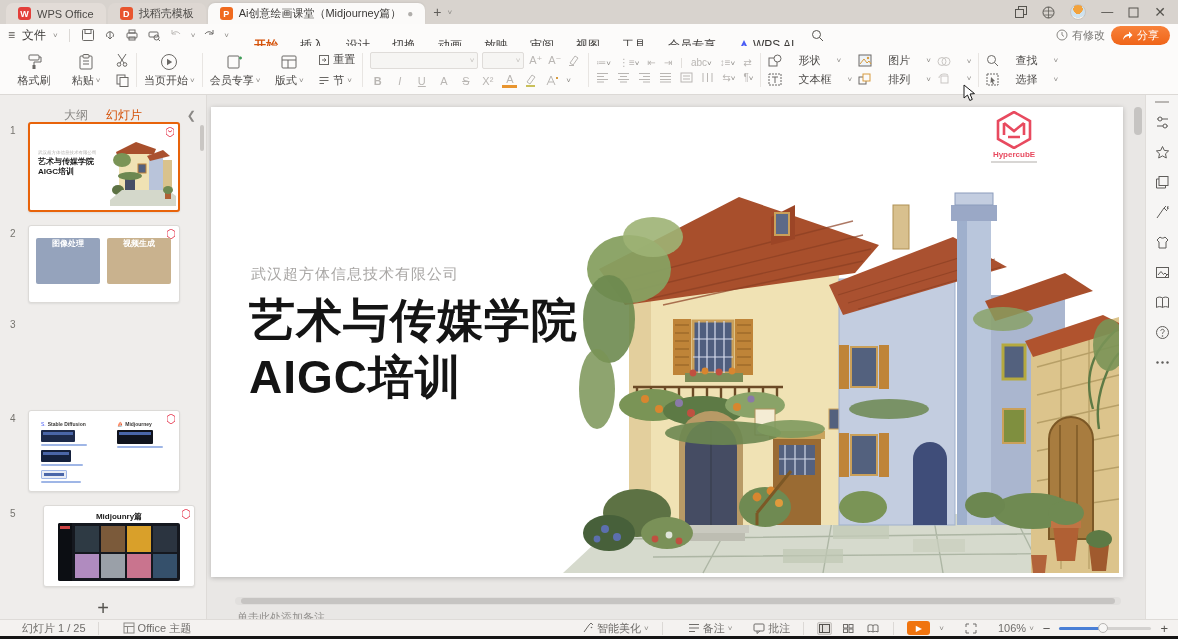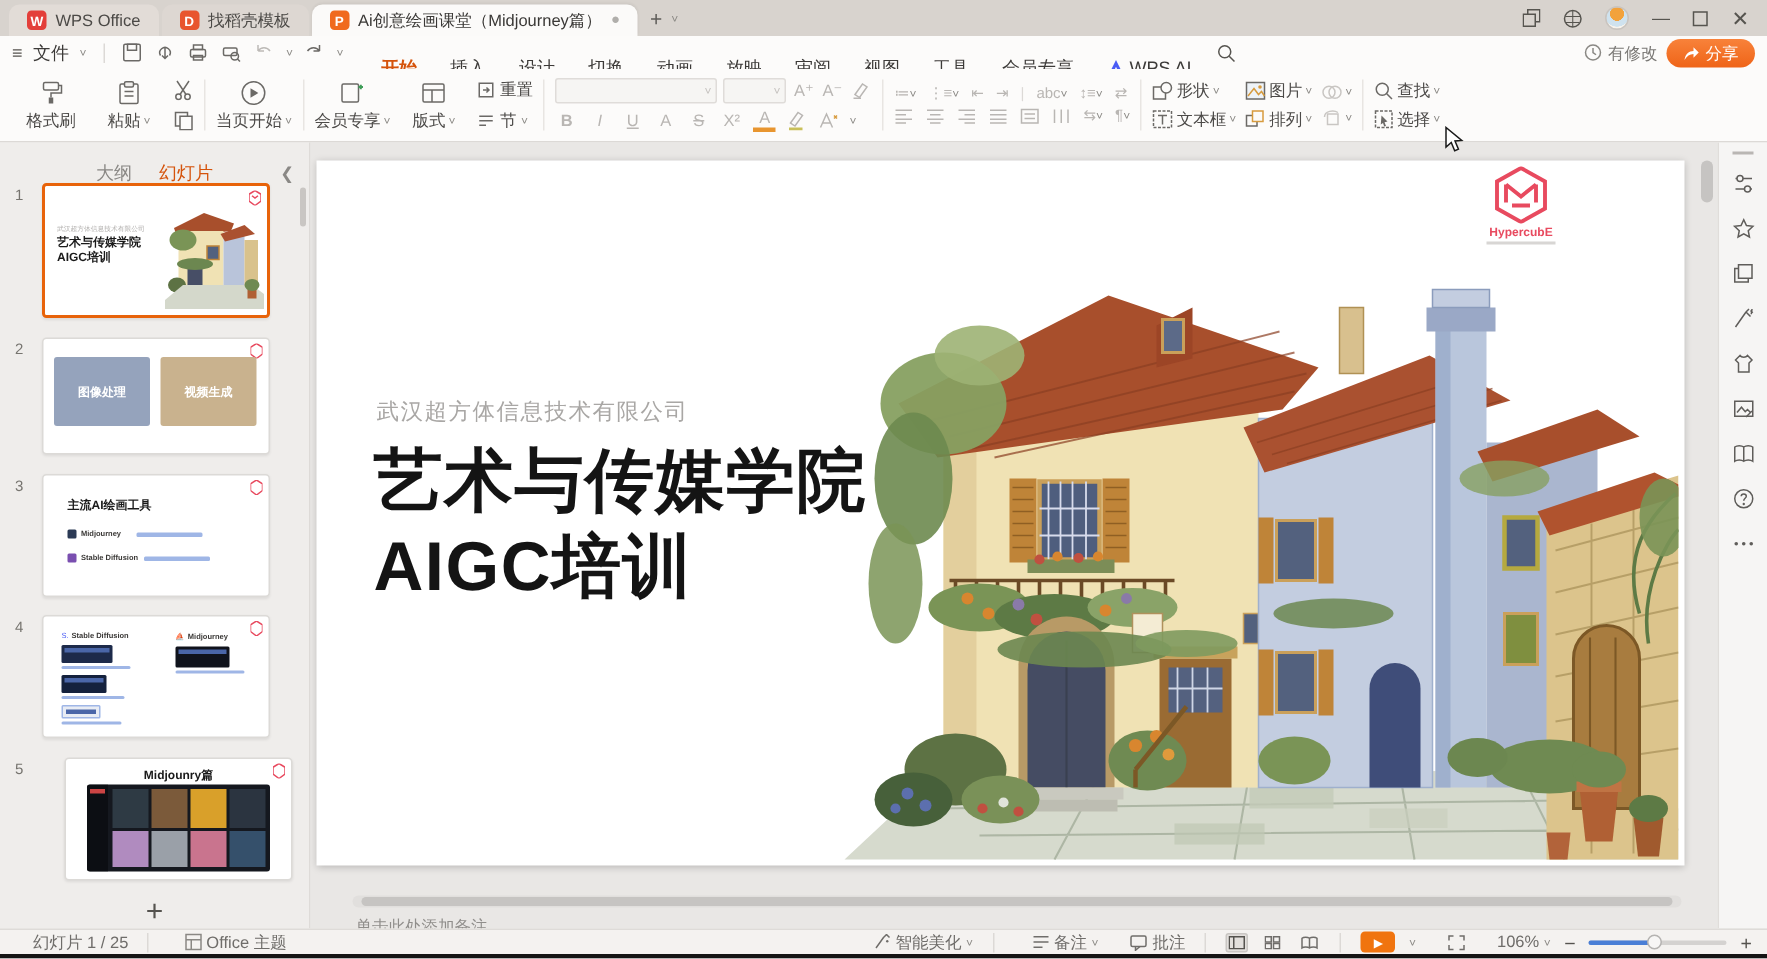--- a/index.html
+++ b/index.html
@@ -48,21 +48,21 @@
   .bigbtn{display:flex;flex-direction:column;align-items:center;justify-content:center;gap:2px;
     font-size:11px;color:#4c4a48;min-width:46px;height:42px;border-radius:3px;}
   .bigbtn .lbl{display:flex;align-items:center;gap:2px;white-space:nowrap;}
   .smallcol{display:flex;flex-direction:column;justify-content:center;gap:6px;}
   .smallrow{display:flex;align-items:center;gap:3px;font-size:11px;color:#4c4a48;white-space:nowrap;}
   .fontrows{display:flex;flex-direction:column;justify-content:center;gap:4px;}
   .selbox{height:17px;border:1px solid #dfdcd9;background:#f6f5f3;border-radius:2px;
     display:flex;align-items:center;justify-content:flex-end;padding:0 3px;color:#c4c1be;font-size:8px;}
   .fbtn{font-size:11px;color:#b9b6b3;width:15px;text-align:center;}
   .dis{color:#b9b6b3;}
-  .iconbtn{display:flex;align-items:center;gap:2px;font-size:11px;color:#4c4a48;white-space:nowrap;}
+  .iconbtn{display:flex;align-items:center;gap:16px;font-size:11px;color:#4c4a48;white-space:nowrap;}
 
   
   #leftpanel{position:absolute;left:0;top:95px;width:207px;bottom:20px;background:#efedeb;border-right:1px solid #dedbd8;}
   .lp-head{height:40px;display:flex;align-items:center;justify-content:center;gap:18px;font-size:12px;color:#8a8885;position:relative;}
   .lp-tab.active{color:#d5530b;position:relative;}
   .lp-tab.active:after{content:"";position:absolute;left:-2px;right:-2px;bottom:-5px;height:2px;background:#d5530b;}
   .lp-collapse{position:absolute;right:10px;color:#8a8885;font-size:11px;}
   .thumb{position:absolute;left:28px;width:152px;background:#fff;border:1px solid #dcdad7;border-radius:3px;
     box-shadow:0 1px 2px rgba(0,0,0,.08);overflow:hidden;}
   .thumb.sel{border:2px solid #e8630a;}
@@ -102,21 +102,21 @@
   .viewic{width:15px;height:13px;display:flex;align-items:center;justify-content:center;border-radius:2px;}
   .viewic.sel{background:#e2dfdc;border:1px solid #c9c6c3;}
   .playbtn{width:23px;height:14px;background:#f0740f;border-radius:3px;color:#fff;display:flex;align-items:center;justify-content:center;font-size:8px;}
   .slider{position:relative;width:92px;height:3px;background:#d4d2d0;border-radius:2px;}
   .slider .fill{position:absolute;left:0;top:0;height:3px;width:44%;background:#4a7fd6;border-radius:2px;}
   .slider .knob{position:absolute;left:42%;top:-4px;width:10px;height:10px;border-radius:50%;background:#f7f6f5;border:1px solid #b5b3b1;}
 
   
   .t1-line{font-weight:800;color:#1a1a1a;font-size:8px;line-height:1.3;}
   .t1-co{font-size:4.5px;color:#b3b1af;margin-bottom:2px;}
-  .wordblock{position:absolute;top:12px;height:46px;width:64px;display:flex;align-items:center;justify-content:center;
+  .wordblock{position:absolute;top:12px;height:46px;width:64px;display:flex;justify-content:center;
     color:#fff;font-size:8px;font-weight:bold;border-radius:2px;}
   .linkline{height:3px;background:#9fb6e6;border-radius:1px;}
   .tinytxt{font-size:5px;color:#3a3836;font-weight:bold;}
   .shot{background:#1d2a4a;border-radius:1px;position:relative;}
   .shot:after{content:"";position:absolute;left:2px;top:2px;right:2px;height:3px;background:#4a66a8;}
   .cursor{position:absolute;left:963px;top:84px;z-index:50;}
 </style>
 </head>
 <body>
 
@@ -586,36 +586,20 @@
       </svg>
     <div class="wordblock" style="left:7px;background:#95a3bc;">
       <span>图像处理</span>
     </div>
     <div class="wordblock" style="left:78px;background:#c9b28e;">
       <span>视频生成</span>
     </div>
   </div>
 
   <span class="tnum" style="top:224px;">3</span>
-  <div class="thumb" style="top:221px;height:82px;">
-    <svg class="minilogo" viewBox="0 0 8 10">
-        <path d="M4 0 L8 2.5 L8 7 L4 10 L0 7 L0 2.5 Z" fill="none" stroke="#e84a5f"></path>
-      </svg>
-    <div style="position:absolute;left:16px;top:14px;font-size:8px;font-weight:800;color:#1a1a1a;">主流AI绘画工具</div>
-    <div style="position:absolute;left:16px;top:36px;" class="flex">
-      <span style="width:6px;height:6px;background:#2b3a55;border-radius:1px;margin-right:3px;"></span>
-      <span class="tinytxt">Midjourney</span>
-      <span class="linkline" style="width:44px;margin-left:10px;"></span>
-    </div>
-    <div style="position:absolute;left:16px;top:52px;" class="flex">
-      <span style="width:6px;height:6px;background:#7a4fb0;border-radius:1px;margin-right:3px;"></span>
-      <span class="tinytxt">Stable Diffusion</span>
-      <span class="linkline" style="width:44px;margin-left:4px;"></span>
-    </div>
-  </div>
 
   <span class="tnum" style="top:318px;">4</span>
   <div class="thumb" style="top:315px;height:82px;">
     <svg class="minilogo" viewBox="0 0 8 10">
         <path d="M4 0 L8 2.5 L8 7 L4 10 L0 7 L0 2.5 Z" fill="none" stroke="#e84a5f"></path>
       </svg>
     <div style="position:absolute;left:12px;top:10px;">
       <div class="flex">
           <span style="color:#4a5cf5;font-size:5px;margin-right:2px;">S.</span>
           <span class="tinytxt">Stable Diffusion</span>

